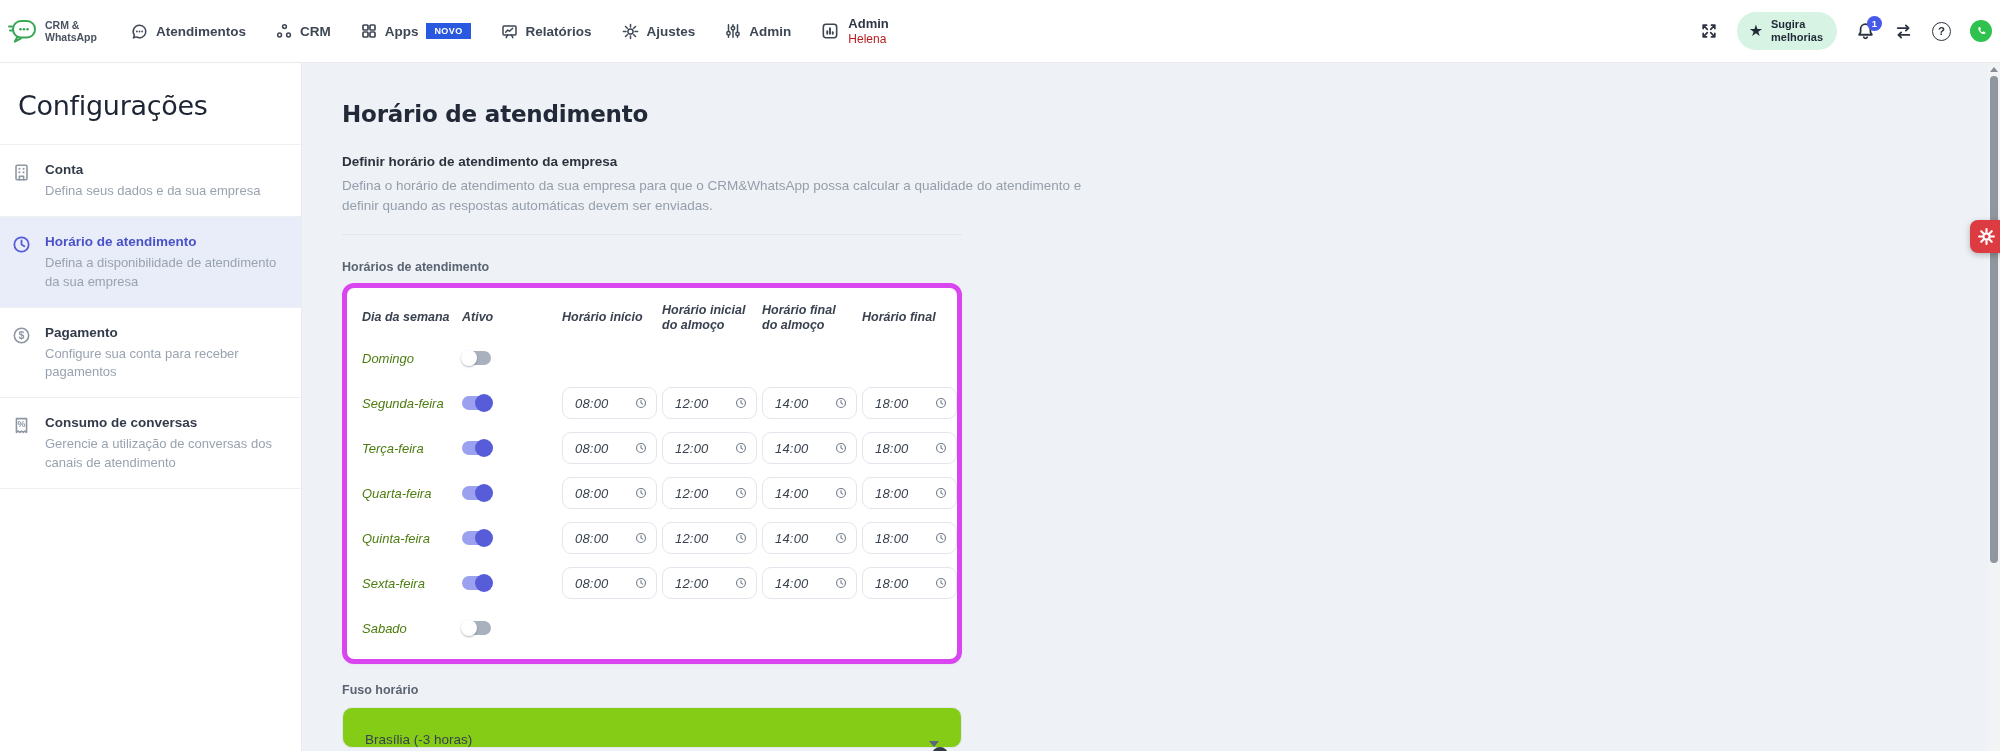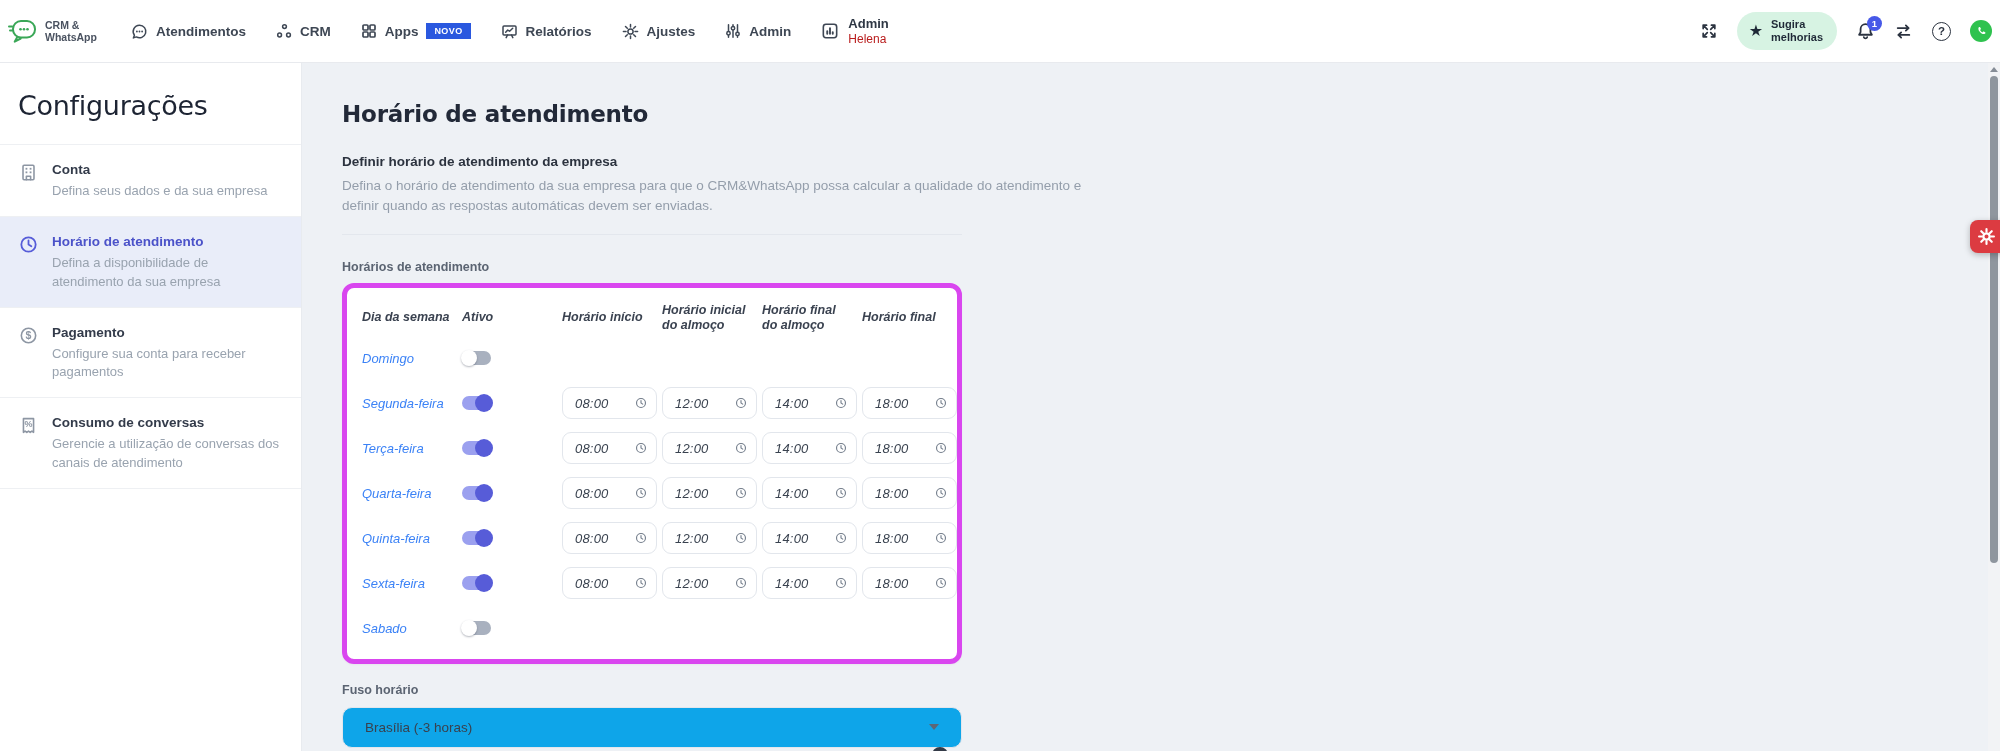--- a/index.html
+++ b/index.html
@@ -34,21 +34,21 @@
                  display:flex; align-items:center; justify-content:center;
                  font-size:11.5px; font-weight:bold; color:#2b3340; }
   .wa-circle { width:22px; height:22px; border-radius:50%; background:#2fc24f;
                display:flex; align-items:center; justify-content:center; }
 
   
   .shell { display:flex; height:688px; }
   .sidebar { width:302px; background:#fff; border-right:1px solid #e8ebef; flex:none; }
   .sidebar h1 { font-family:"DejaVu Sans", sans-serif; font-size:27px; font-weight:normal;
                 color:#1d2433; padding:27px 18px 23px; letter-spacing:-.3px; }
-  .sb-item { display:flex; gap:13px; padding:17px 19px 15px; border-top:1px solid #eef0f3; cursor:pointer; }
+  .sb-item { display:flex; gap:13px; padding:17px 12px 15px; border-top:1px solid #eef0f3; cursor:pointer; }
   .sb-item .ic { flex:none; width:20px; padding-top:1px; color:#8d96a3; }
   .sb-item .tt { font-size:13.5px; font-weight:bold; color:#333b4a; }
   .sb-item .dd { font-size:13px; color:#99a3af; line-height:1.45; margin-top:5px; max-width:238px; }
   .sb-item.active { background:#e9edf9; }
   .sb-item.active .tt { color:#4b52c9; }
   .sb-item.active .ic { color:#565cd8; }
   .sb-end { border-top:1px solid #eef0f3; }
 
   
   .content { flex:1; padding:38px 0 0 40px; position:relative; }
@@ -58,37 +58,37 @@
   .intro-text { margin-top:7px; font-size:13.5px; color:#949eab; line-height:1.5; max-width:755px; }
   .hr { border:none; border-top:1px solid #e3e7ed; width:620px; margin-top:17px; }
   .sec-label { margin-top:25px; font-size:12.5px; font-weight:bold; color:#5b6472; }
 
   .card { margin-top:9px; width:620px; background:#fff; border:5px solid #d946ef;
           border-radius:12px; padding:12px 8px 8px 15px; box-shadow:0 1px 2px rgba(16,24,40,.04);font-style:italic; }
   .trow { display:grid; grid-template-columns:100px 100px 100px 100px 100px 96px;
           align-items:center; height:45px; }
   .trow.thead { height:36px; }
   .th { font-size:12.5px; font-weight:bold; color:#3a4250; line-height:1.2; padding-right:8px; }
-  .day { font-size:13px; color:#3b82f6; }
+  .day { font-size:13px; color:#4d7c0f; }
   .timebox { width:95px; height:32px; background:#fff; border:1px solid #e2e6ec; border-radius:9px;
              display:flex; align-items:center; justify-content:space-between;
              padding:0 9px 0 12px; cursor:text; }
   .timebox .tv { font-size:13px; color:#39424f; letter-spacing:.2px; }
   .ck { width:12px; height:12px; fill:none; stroke:#737d8b; stroke-width:1.3; stroke-linecap:round; }
 
   .toggle { width:29px; height:14px; border-radius:8px; position:relative; cursor:pointer; }
   .toggle.off { background:#a9b1bf; }
   .toggle.off .knob { position:absolute; left:-1px; top:-1px; width:16px; height:16px;
                       background:#fff; border-radius:50%; box-shadow:0 1px 2px rgba(40,50,70,.35); }
   .toggle.on { background:#9ba0ef; }
   .toggle.on .knob { position:absolute; right:-2px; top:-2px; width:18px; height:18px;
                      background:#575cd8; border-radius:50%; }
 
-  .select { margin-top:10px; width:620px; height:41px; background:#0ea5e9; border:1px solid #e3e6ec;
-            border-radius:10px; display:flex; align-items:center; justify-content:space-between;
+  .select { margin-top:10px; width:620px; height:41px; background:#84cc16; border:1px solid #e3e6ec;
+            border-radius:10px; display:flex; align-items:flex-end; justify-content:space-between;
             padding:0 22px; cursor:pointer; }
   .select .val { font-size:13.5px; color:#39414e; }
   .caret { width:0; height:0; border-left:5px solid transparent; border-right:5px solid transparent;
            border-top:6px solid #5d6676; }
 
   .partial-toggle { position:absolute; left:630px; top:684px; width:16px; height:16px;
                     border-radius:50%; background:#333a47; }
 
   
   .fab-settings { position:absolute; top:220px; right:-14px; width:44px; height:33px;

